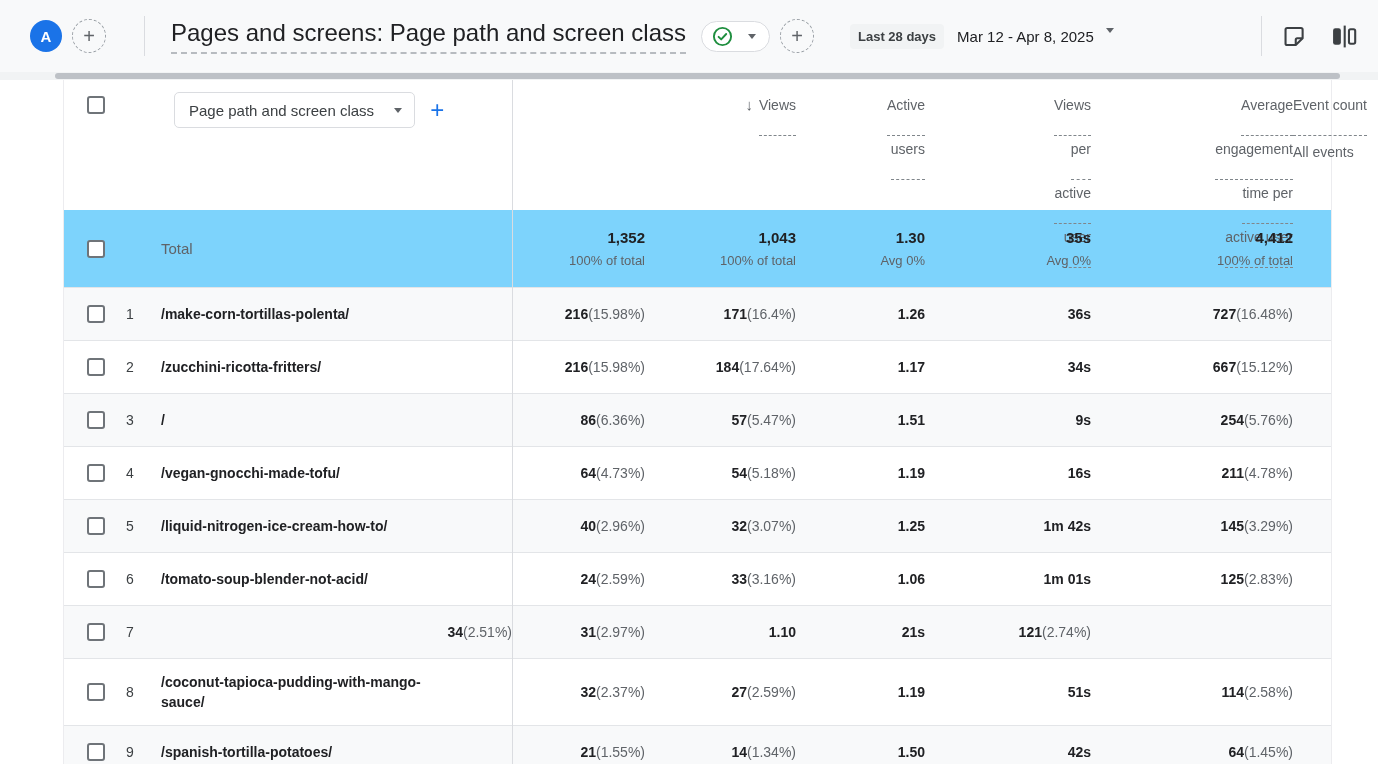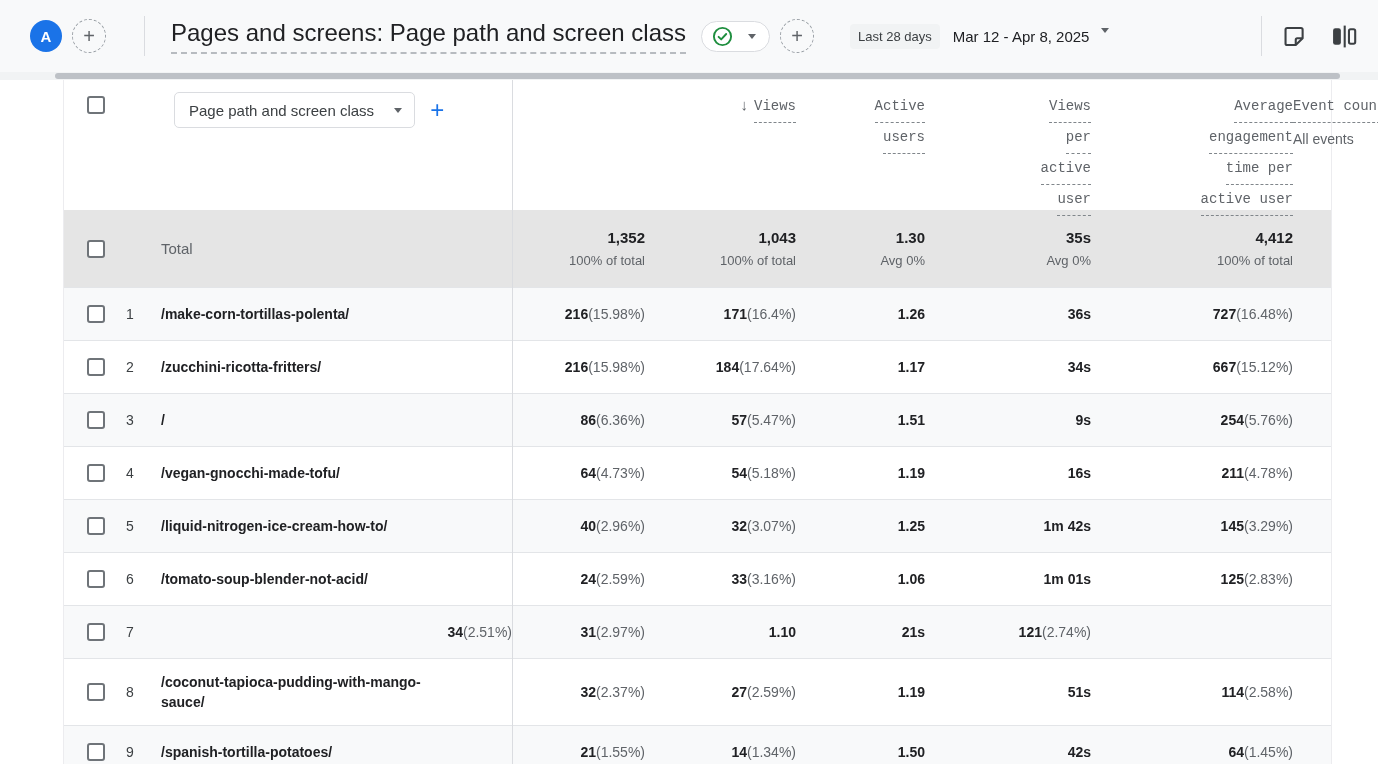--- a/index.html
+++ b/index.html
@@ -19,21 +19,21 @@
   .vdivider { width: 1px; height: 40px; background: #dadce0; }
   .vdivider.d1 { margin-left: 38px; margin-right: 26px; }
   .vdivider.d2 { margin-left: auto; margin-right: 20px; }
   .report-title { font-size: 24px; color: #202124; border-bottom: 2px dashed #b7bbc0;
     padding-bottom: 5px; white-space: nowrap; cursor: text; }
   .status-pill { display: inline-flex; align-items: center; gap: 15px; height: 31px;
     padding: 0 13px 0 10px; border: 1px solid #dadce0; border-radius: 16px;
     background: #fff; margin-left: 15px; cursor: pointer; }
   .caret { width: 0; height: 0; border-left: 4.5px solid transparent;
     border-right: 4.5px solid transparent; border-top: 5.5px solid #5f6368; }
-  .date-chip { background: #f1f3f4; color: #3c4043; font-size: 13px; font-weight: 400;
+  .date-chip { background: #f1f3f4; color: #3c4043; font-size: 13px; font-weight: 700;
     padding: 5px 8px; border-radius: 4px; margin-left: 36px; white-space: nowrap; }
   .date-range { font-size: 15px; color: #202124; margin-left: 13px; white-space: nowrap;
     cursor: pointer; display: inline-flex; align-items: flex-start; gap: 12px; }
   .topbar-icon { color: #3c4043; margin-right: 24px; cursor: pointer; display: flex; }
   .topbar-icon:last-child { margin-right: 8px; }
 
   
   .hscroll { height: 8px; background: #f1f3f4; position: relative; }
   .hscroll .thumb { position: absolute; top: 1px; height: 6px; left: 55px;
     right: 38px; background: #bdc1c6; border-radius: 3px; cursor: grab; }
@@ -55,29 +55,29 @@
   .dim-cell { grid-column: 2 / 4; display: flex; align-items: center; margin-left: 50px; }
   .dim-pill { height: 36px; display: inline-flex; align-items: center; gap: 20px;
     border: 1px solid #dadce0; border-radius: 5px; background: #fff; padding: 0 12px 0 14px;
     font-size: 15px; color: #3c4043; cursor: pointer; white-space: nowrap; }
   .add-dim { color: #1a73e8; font-size: 24px; font-weight: 400; margin-left: 15px;
     background: none; border: none; cursor: pointer; line-height: 36px;
     font-family: inherit; }
   .col-head { text-align: right; font-size: 14px; color: #5f6368; line-height: 18px;
     margin-top: 4px; cursor: pointer; }
   .col-head .hline { display: inline-block; border-bottom: 1px dashed #80868b;
-    padding-bottom: 7px; margin-bottom: 4px; white-space: nowrap; font-family: Liberation Mono, monospace; }
+    padding-bottom: 21px; margin-bottom: 4px; white-space: nowrap; }
   .sort-arrow { color: #5f6368; font-size: 15px; margin-right: 6px; }
   .col-head.event { padding-right: 22px; }
   .subfilter { display: inline-flex; align-items: center; gap: 24px; color: #5f6368;
     font-size: 14px; margin-top: 3px; white-space: nowrap; }
 
   
   .total-row { height: 78px; align-items: center; border-bottom: 1px solid #e3e5e8;
-    background: #e5e5e5; }
+    background: #7dd3fc; }
   .total-label { font-size: 15px; color: #5f6368; }
   .metric { text-align: right; }
   .metric .big { font-size: 15px; font-weight: 700; color: #202124; }
   .metric .sub { font-size: 13px; color: #5f6368; margin-top: 7px; }
 
   
   .drow { min-height: 53px; align-items: center; border-bottom: 1px solid #e3e5e8;
     background: #fff; }
   .drow.alt { background: #f8f9fa; }
   .rank { font-size: 14px; color: #3c4043; padding-left: 2px; }

